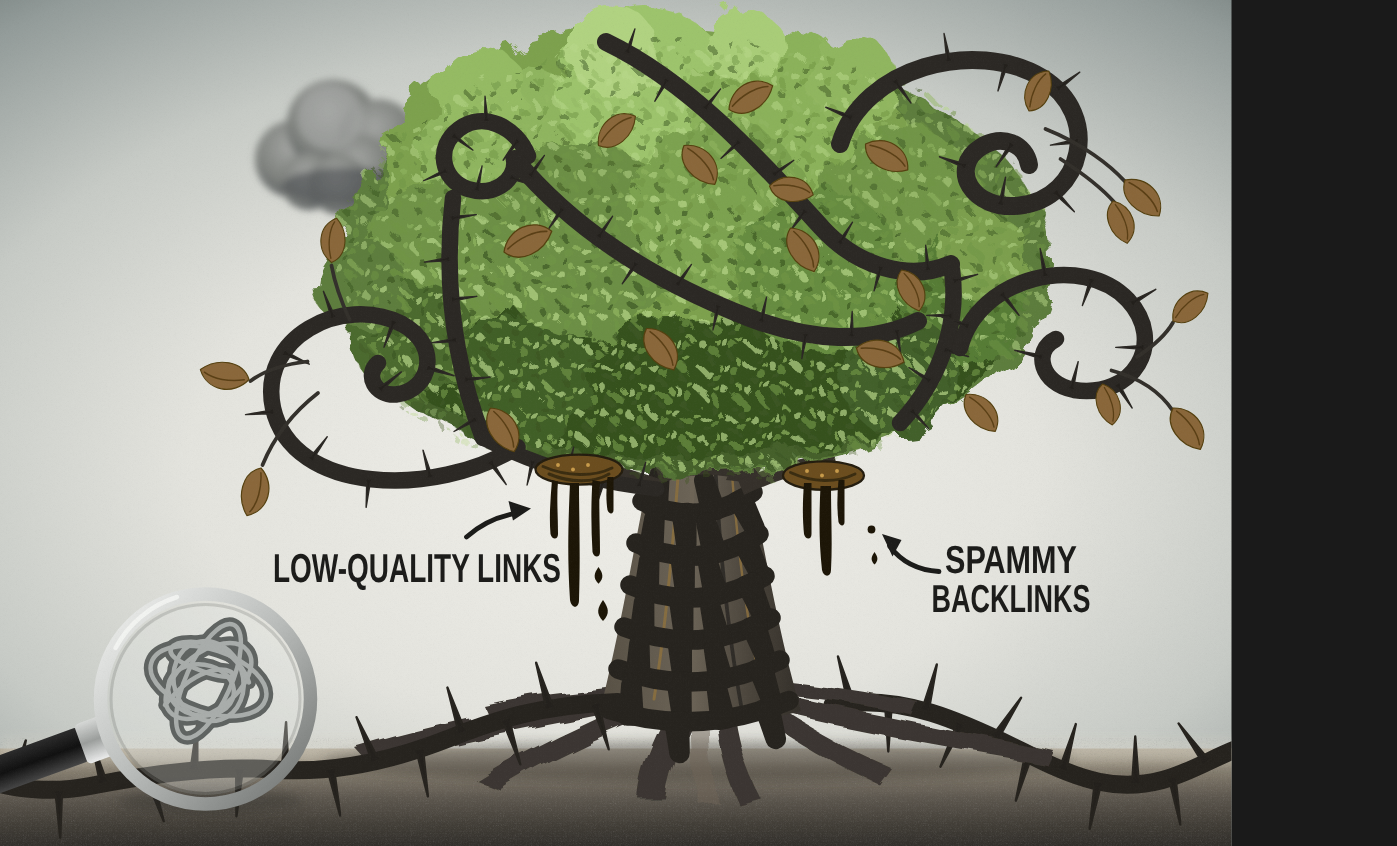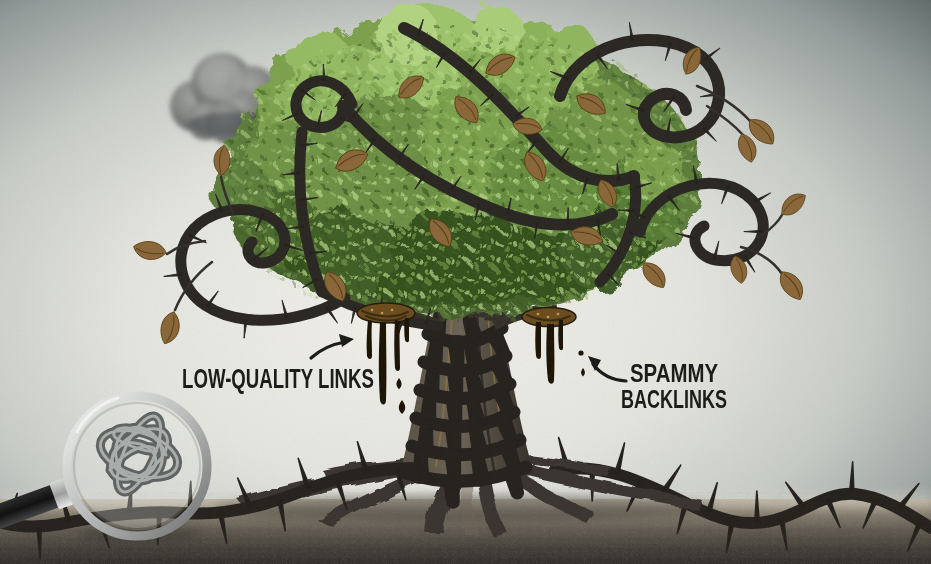--- a/index.html
+++ b/index.html
@@ -1,16 +1,16 @@
 <!DOCTYPE html>
 <html><head>
 <meta charset="utf-8">
 <style>
   html,body{margin:0;padding:0;background:#1a1a1a;}
-  .stage{width:931px;height:564px;position:relative;overflow:hidden;
+  .stage{width:821px;height:564px;position:relative;overflow:hidden;
          font-family:"Liberation Sans",sans-serif;}
   svg{display:block;}
   text{font-family:"Liberation Sans",sans-serif;font-weight:700;fill:#1b1b19;}
   path{stroke-linecap:round;stroke-linejoin:round;}
 </style>
 </head>
 <body>
 
 <div class="stage">
 <svg width="931" height="564" viewBox="0 0 931 564" xmlns="http://www.w3.org/2000/svg">

